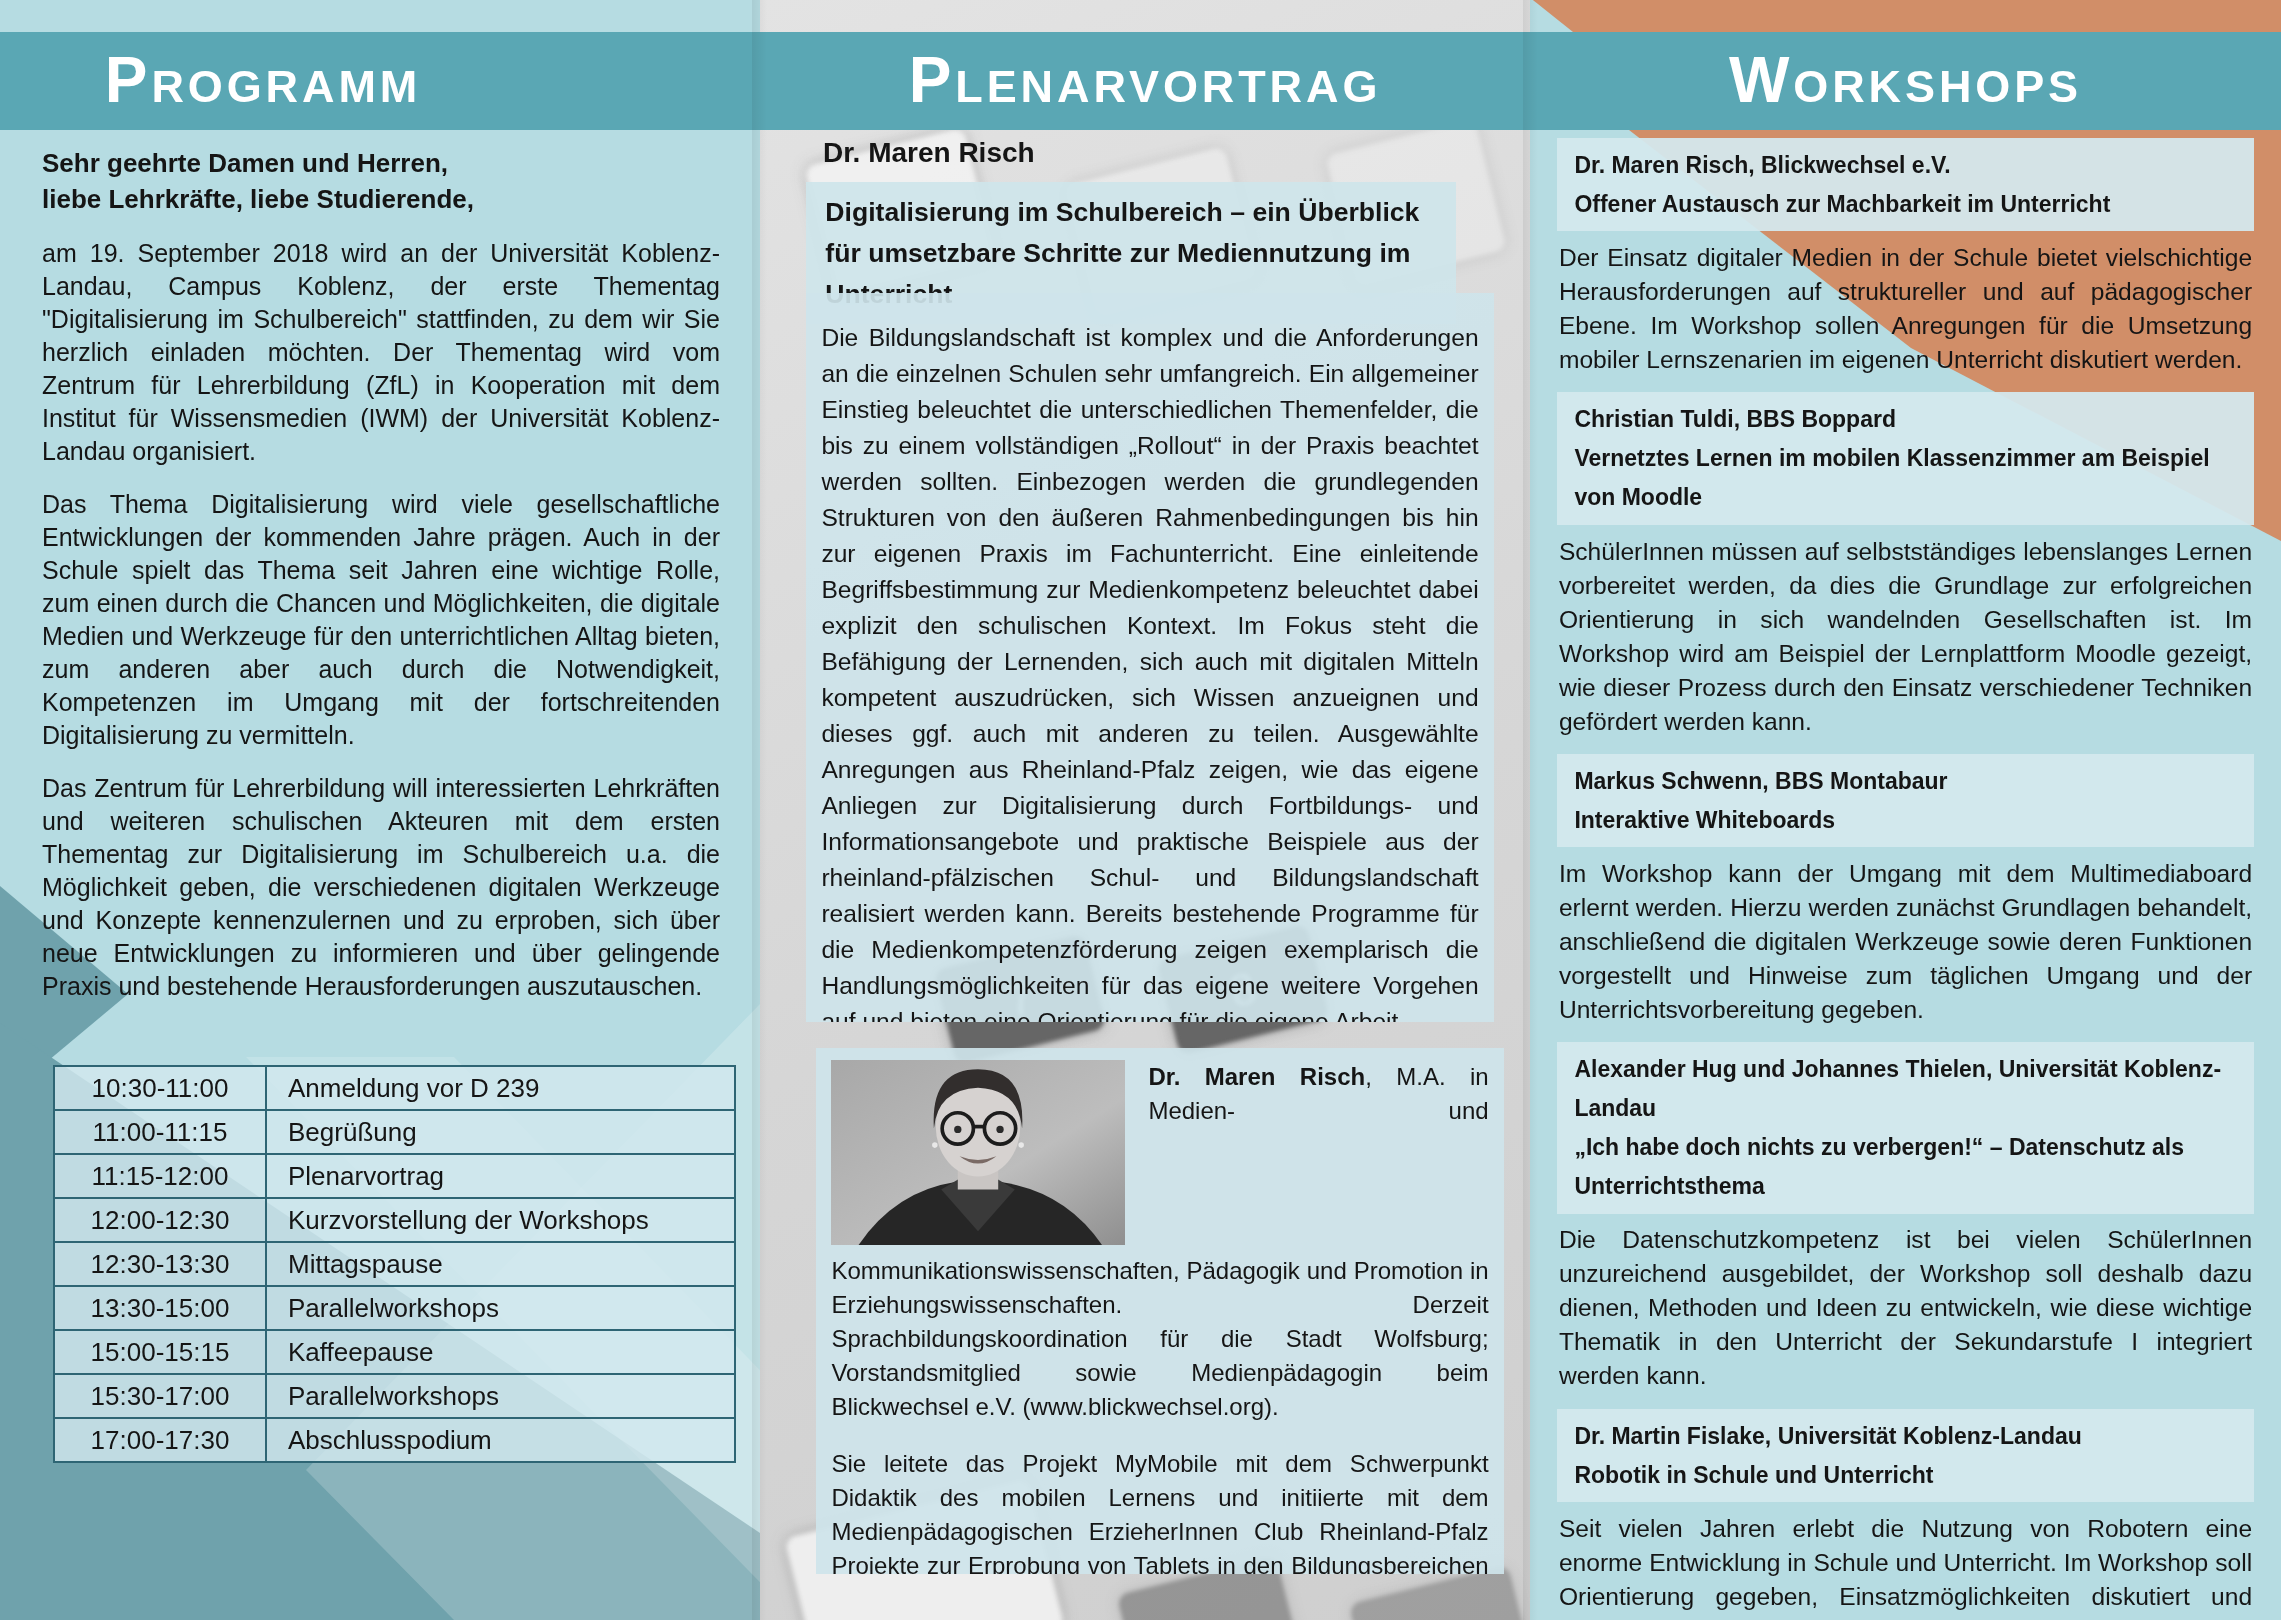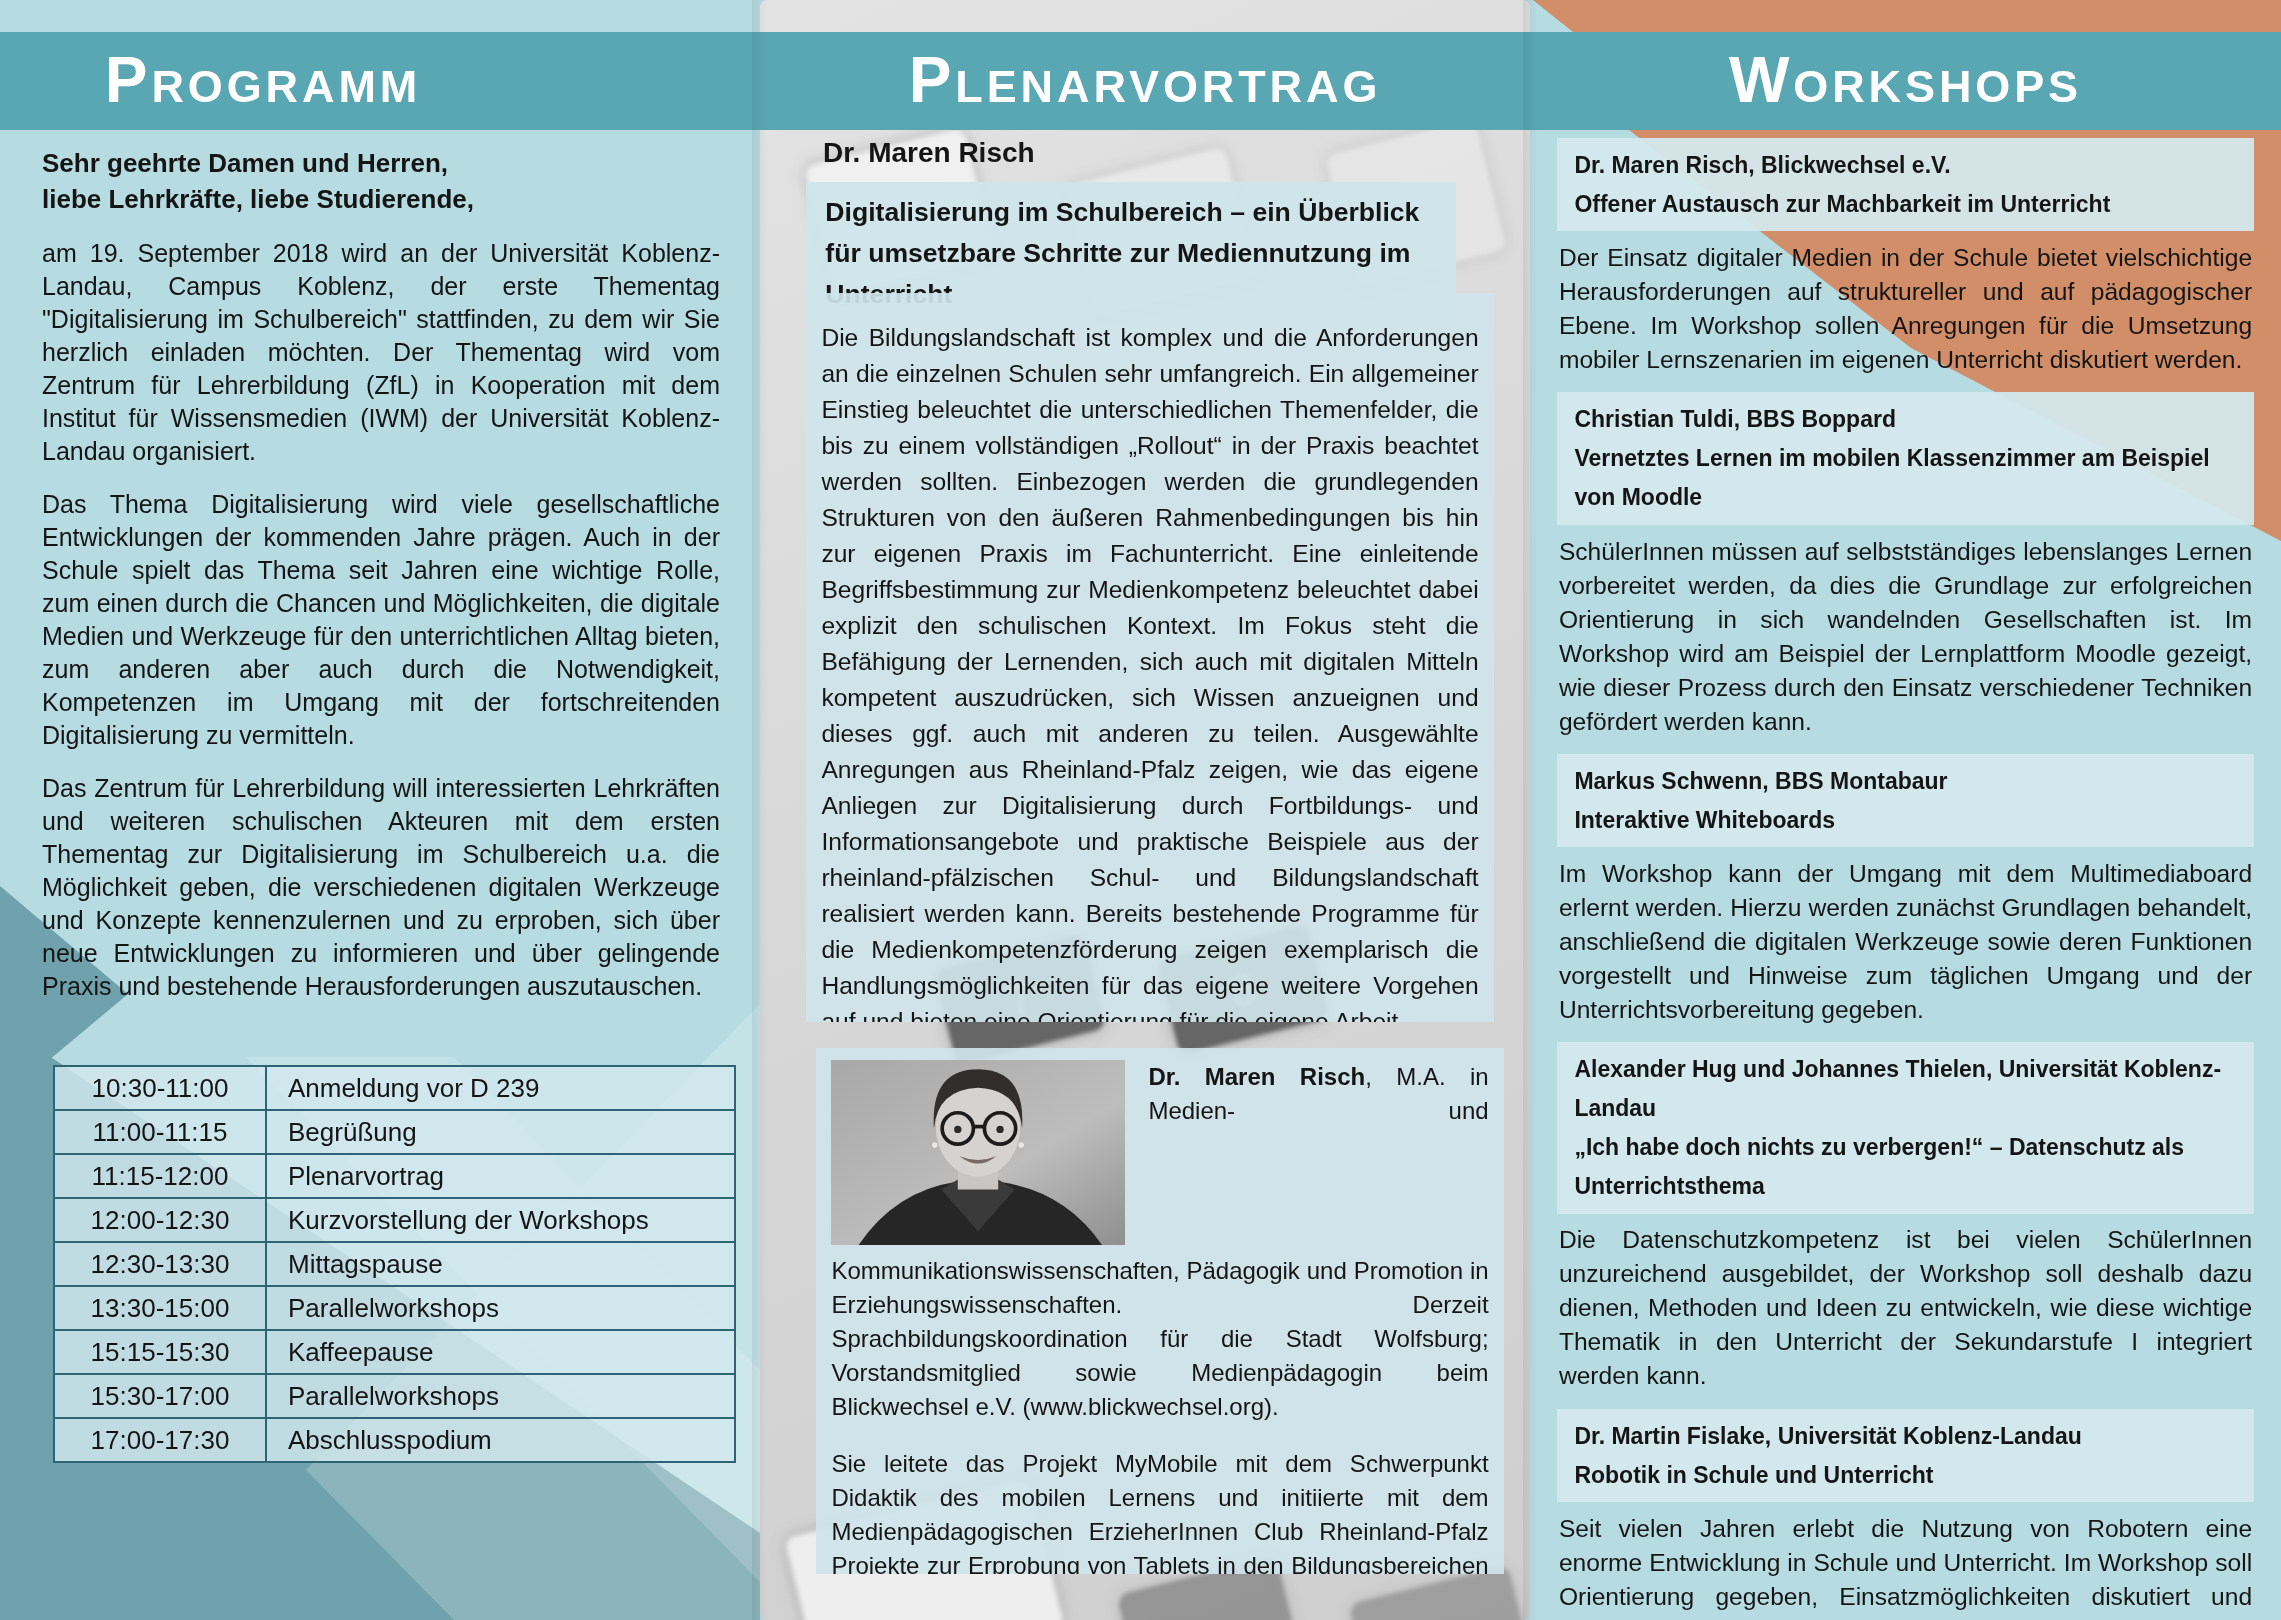--- a/index.html
+++ b/index.html
@@ -3,21 +3,21 @@
 <meta charset="utf-8">
 <style>
   html,body{margin:0;padding:0;background:#888;}
   .page{
     position:relative;width:2282px;height:1620px;overflow:hidden;
     font-family:"Liberation Sans","DejaVu Sans",sans-serif;
     color:#151515;background:#b6dce2;
   }
   .col{position:absolute;top:0;height:1620px;overflow:hidden;}
   .col-left{left:0;width:760px;background:#b6dce2;}
-  .col-mid{left:760px;width:770px;background:linear-gradient(155deg,#e3e3e3 0%,#d6d6d6 55%,#cfcfcf 100%);border-radius:7px;}
+  .col-mid{left:760px;width:770px;background:linear-gradient(155deg,#e3e3e3 0%,#d6d6d6 55%,#cfcfcf 100%);}
   .col-right{left:1530px;width:751px;background:#b6dce2;}
   .shape{position:absolute;inset:0;pointer-events:none;}
 
   
   .left-wedge{background:#6fa2ac;clip-path:polygon(0 886px,128px 994px,0 1101px);}
   .left-bottom{background:#6fa2ac;clip-path:polygon(0 1023px,760px 1533px,760px 1620px,0 1620px);}
   .left-stripe-a{background:rgba(255,255,255,0.17);clip-path:polygon(246px 1057px,454px 1057px,1004px 1620px,797px 1620px);}
   .left-stripe-b{background:rgba(255,255,255,0.2);clip-path:polygon(306px 1470px,760px 1004px,760px 1620px,454px 1620px);}
 
   
@@ -117,21 +117,21 @@
         </tr>
         <tr>
           <td class="t-time">12:30-13:30</td>
           <td class="t-event">Mittagspause</td>
         </tr>
         <tr>
           <td class="t-time">13:30-15:00</td>
           <td class="t-event">Parallelworkshops</td>
         </tr>
         <tr>
-          <td class="t-time">15:15-15:30</td>
+          <td class="t-time">15:00-15:15</td>
           <td class="t-event">Kaffeepause</td>
         </tr>
         <tr>
           <td class="t-time">15:30-17:00</td>
           <td class="t-event">Parallelworkshops</td>
         </tr>
         <tr>
           <td class="t-time">17:00-17:30</td>
           <td class="t-event">Abschlusspodium</td>
         </tr>

